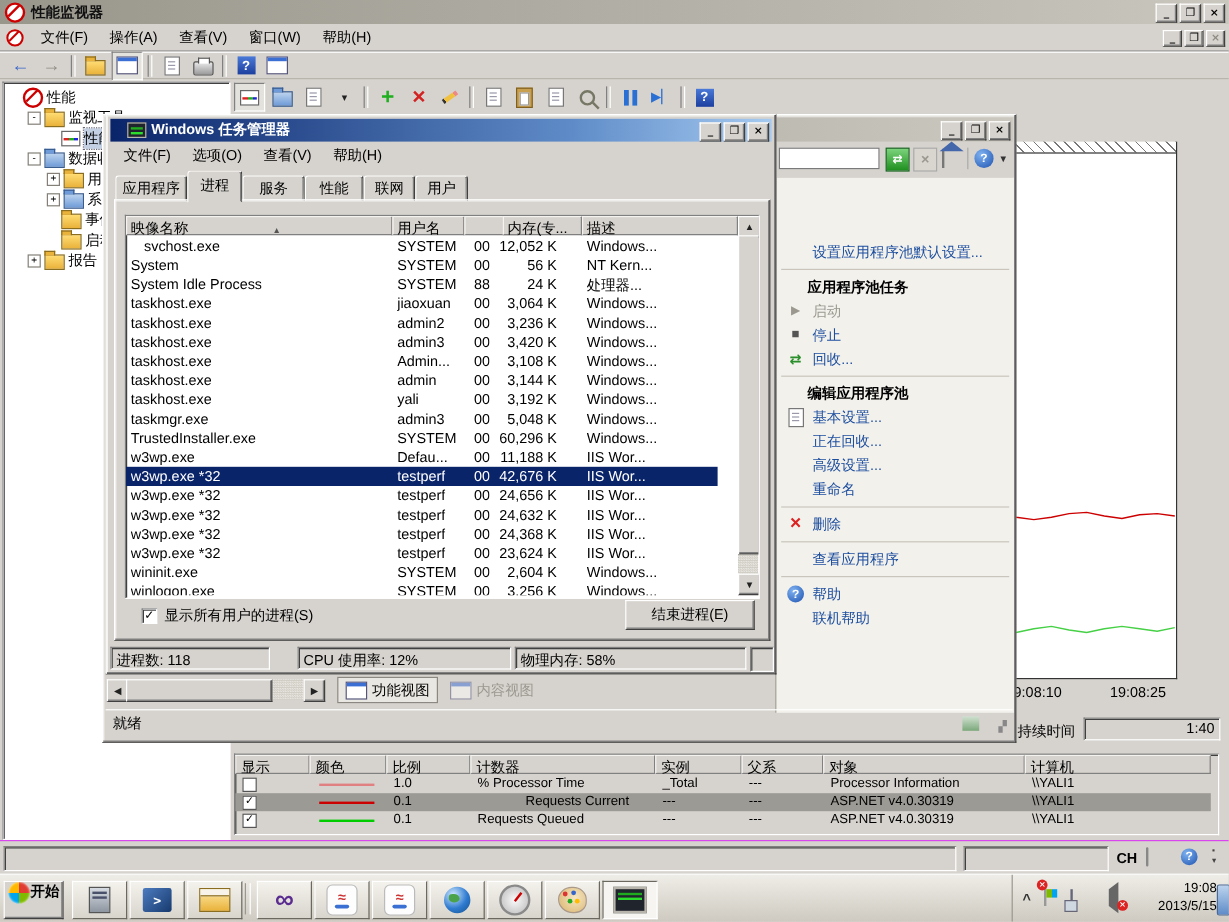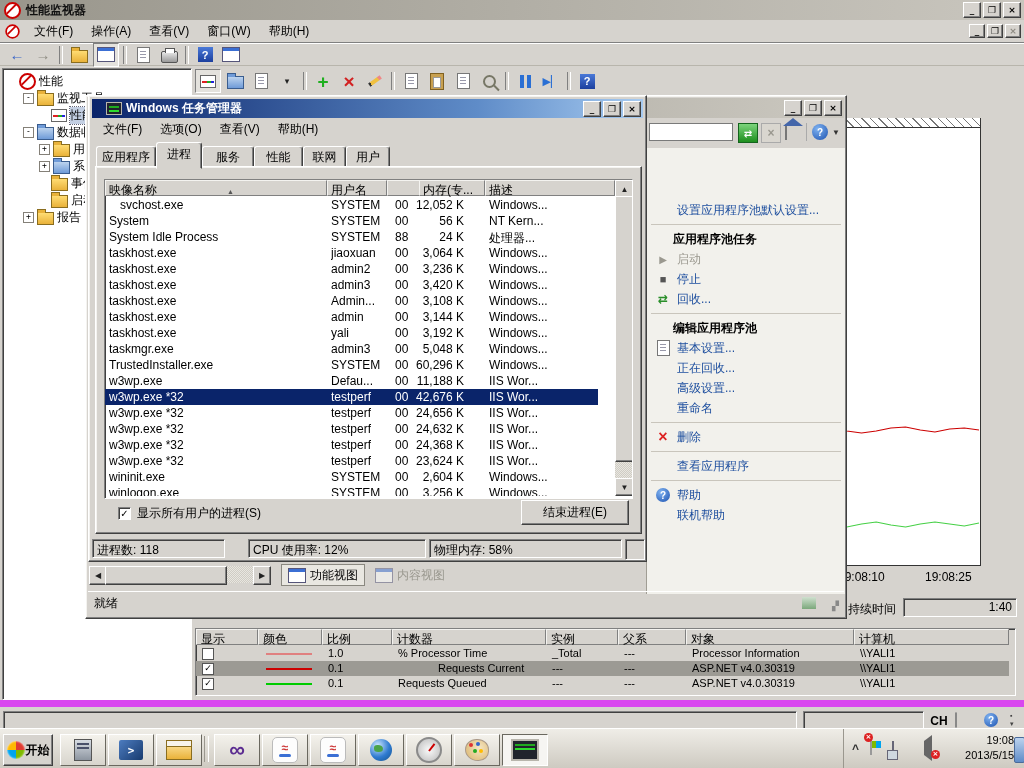--- a/index.html
+++ b/index.html
@@ -315,21 +315,21 @@
         <span style="left: 70px; top: 7px; width: 46px; height: 2px; background: rgb(0, 204, 0);"></span>
         <span style="left: 132px; top: 1px;">0.1</span>
         <span style="left: 202px; top: 1px;">Requests Queued</span>
         <span style="left: 356px; top: 1px;">---</span>
         <span style="left: 428px; top: 1px;">---</span>
         <span style="left: 496px; top: 1px;">ASP.NET v4.0.30319</span>
         <span style="left: 664px; top: 1px;">\\YALI1</span>
       </div>
     </div>
 
-  <div class="abs" style="left:0;top:700px;width:1024px;height:28px;border-top:7px solid #d946ef">
+  <div class="abs" style="left:0;top:700px;width:1024px;height:28px;border-top:1px solid #d946ef">
     <div class="abs sunken" style="left:3px;top:4px;width:792px;height:19px"></div>
     <div class="abs sunken" style="left:803px;top:4px;width:119px;height:19px"></div>
     <div class="abs" style="left:928px;top:4px;width:22px;height:19px;display:flex;align-items:center;justify-content:center;font-weight:bold">
       <span>CH</span>
     </div>
     <span class="ckeyb abs" style="left:955px;top:6px"></span>
     <span class="chelpround abs" style="left:984px;top:6px">?</span>
     <div class="abs" style="left:1010px;top:5px;color:#444;font-size:7px;line-height:8px">▪<br>▾</div>
   </div>
 </div>
@@ -641,21 +641,21 @@
       <span>进程数: 118</span></div>
     <div class="abs sunken" style="left:156px;top:0;width:178px;height:19px;padding:2px 4px;box-sizing:border-box">
       <span>CPU 使用率: 12%</span></div>
     <div class="abs sunken" style="left:337px;top:0;width:193px;height:19px;padding:2px 4px;box-sizing:border-box">
       <span>物理内存: 58%</span></div>
     <div class="abs sunken" style="left:533px;top:0;width:18px;height:19px"></div>
   </div>
 </div>
 
 <div class="abs" id="taskbar" style="left:0;top:728px;width:1024px;height:40px;background:linear-gradient(#efede7,#cdc9c0);border-top:1px solid #fff;z-index:50">
-  <div class="abs btn3d" style="left:3px;top:5px;width:48px;height:30px;display:flex;align-items:center;justify-content:center;gap:1px;font-weight:bold">
+  <div class="abs btn3d" style="left:3px;top:5px;width:48px;height:30px;display:flex;align-items:flex-start;justify-content:center;gap:1px;font-weight:bold">
     <span style="width:18px;height:18px;border-radius:50%;background:conic-gradient(#e03c31 0 25%,#7fba00 0 50%,#00a4ef 0 75%,#ffb900 0);box-shadow:inset 0 0 2px #fff"></span>
     <span>开始</span>
   </div>
   <div id="tb-buttons">
       <div class="tbbtn" style="left: 60px;">
         <span class="i-server"></span>
       </div>
       <div class="tbbtn" style="left: 108px;">
         <span class="i-ps">&gt;</span>
       </div>

